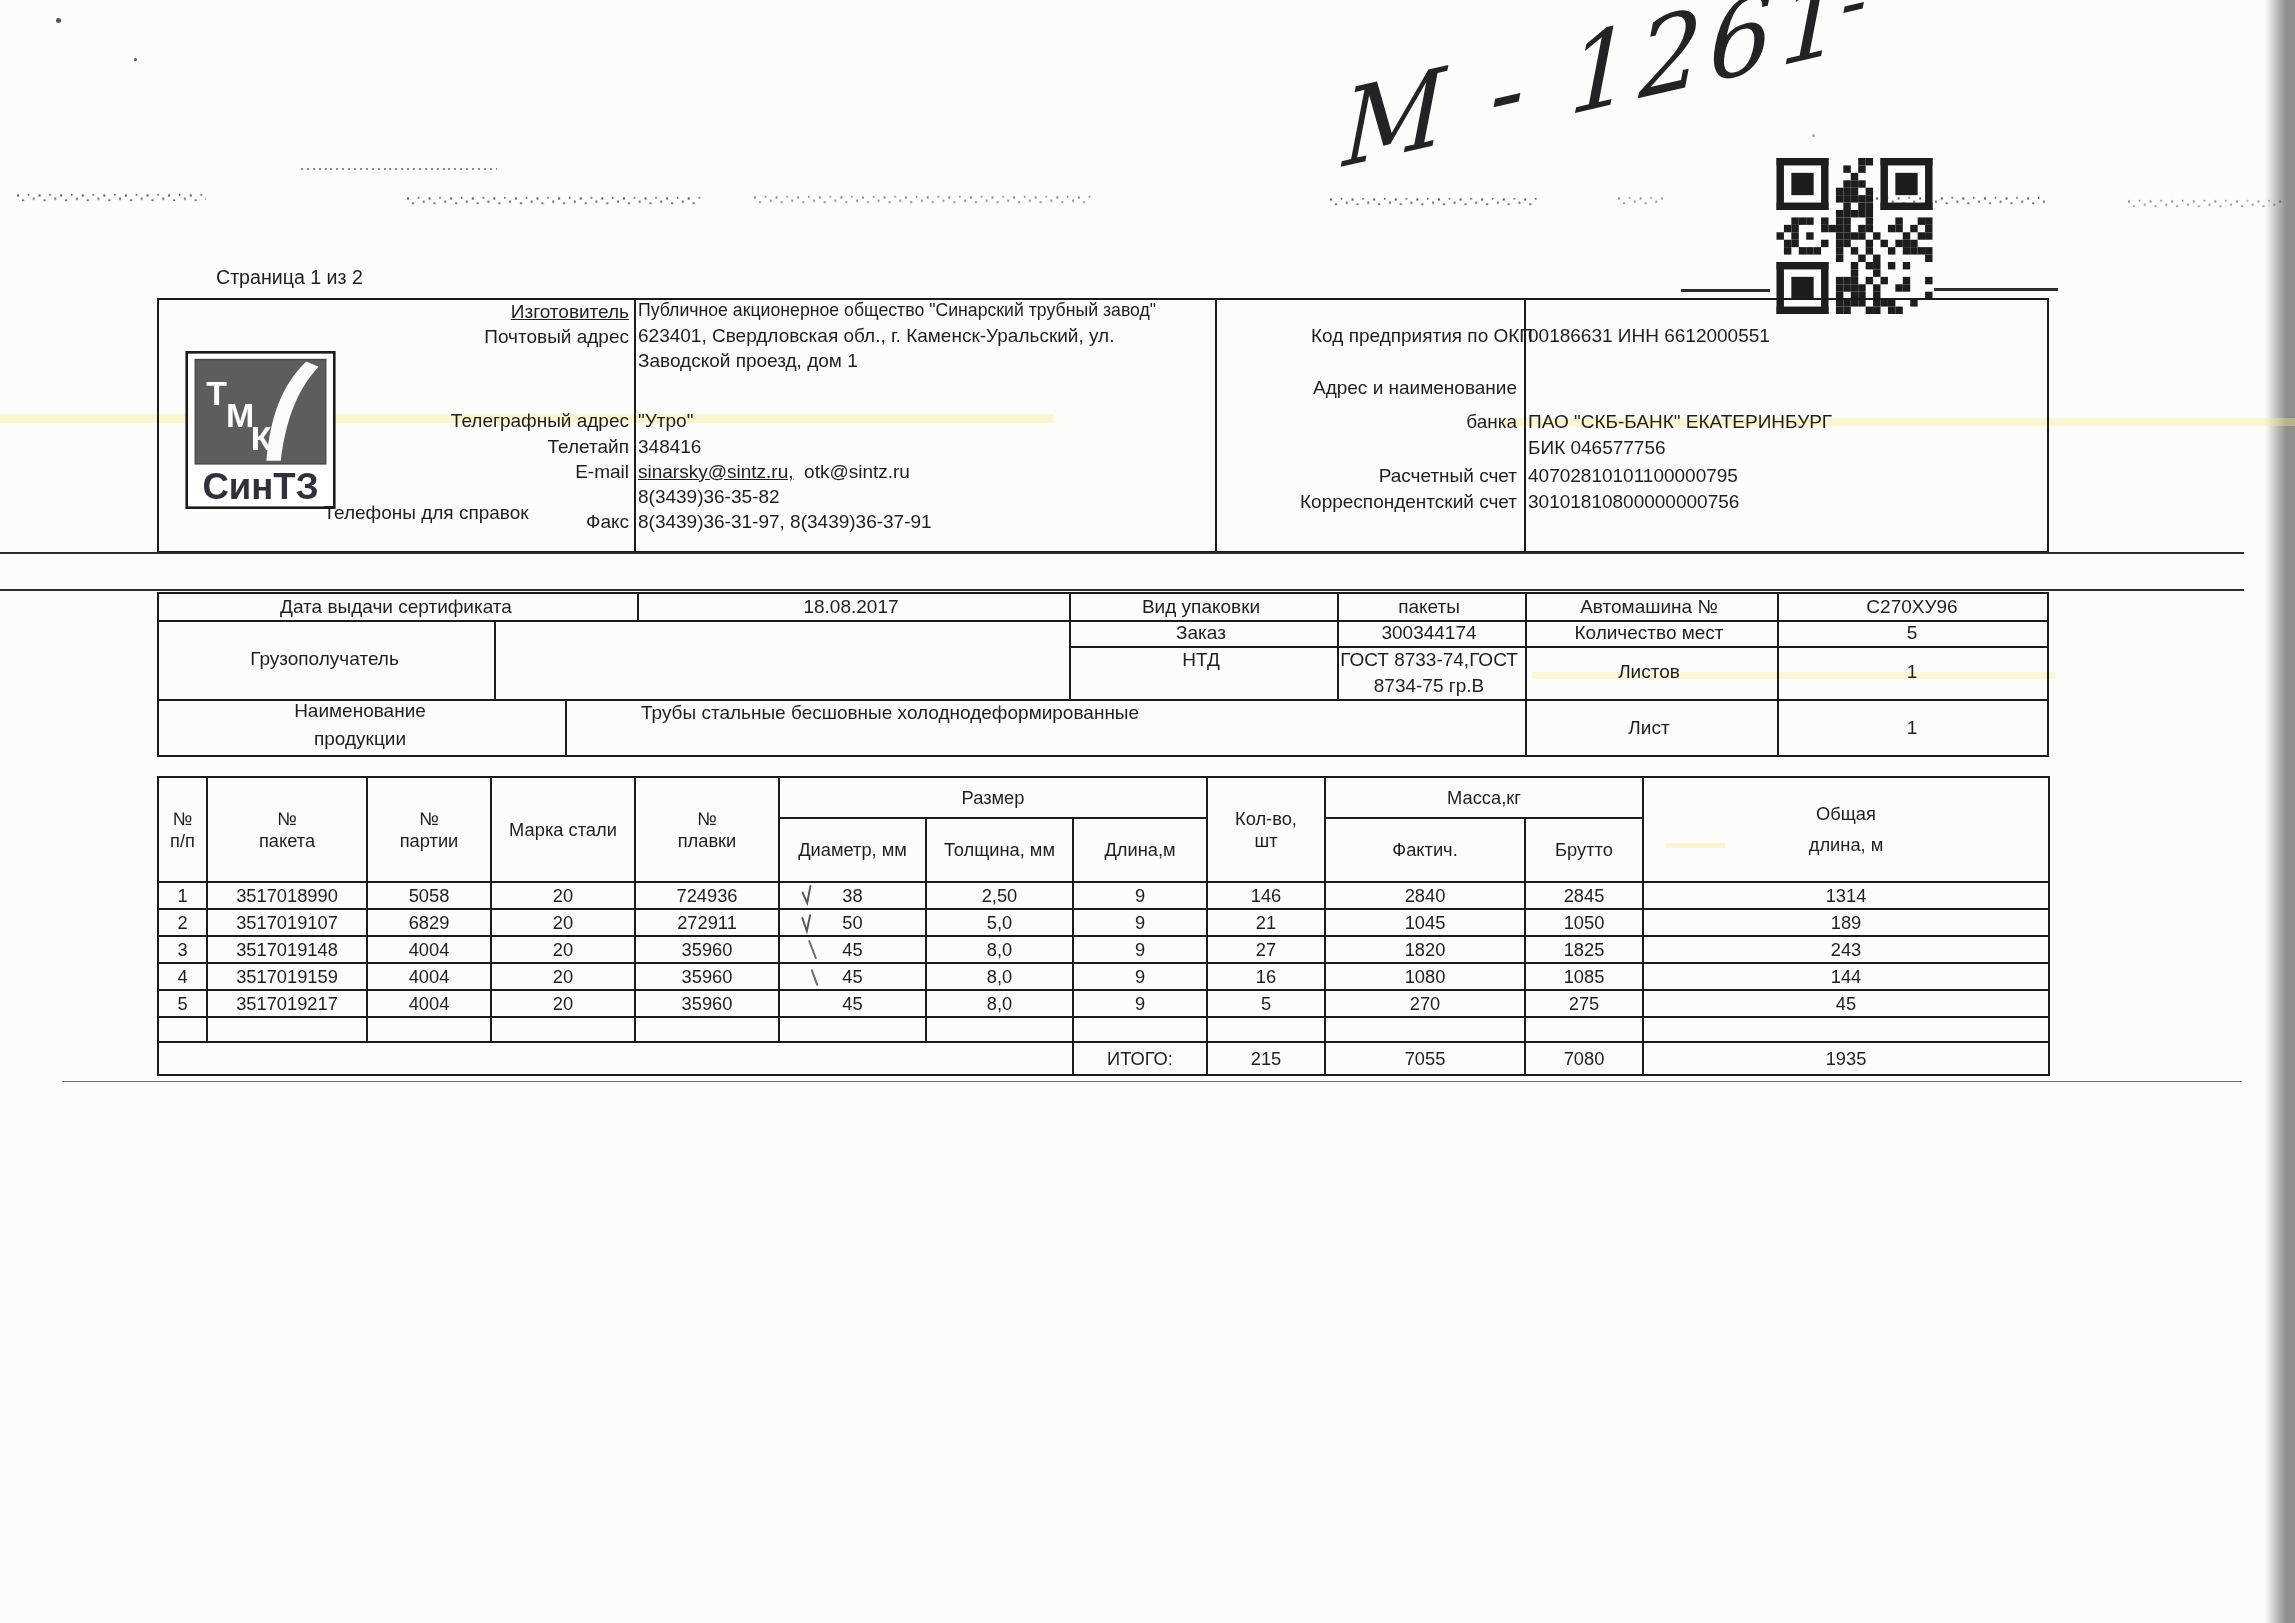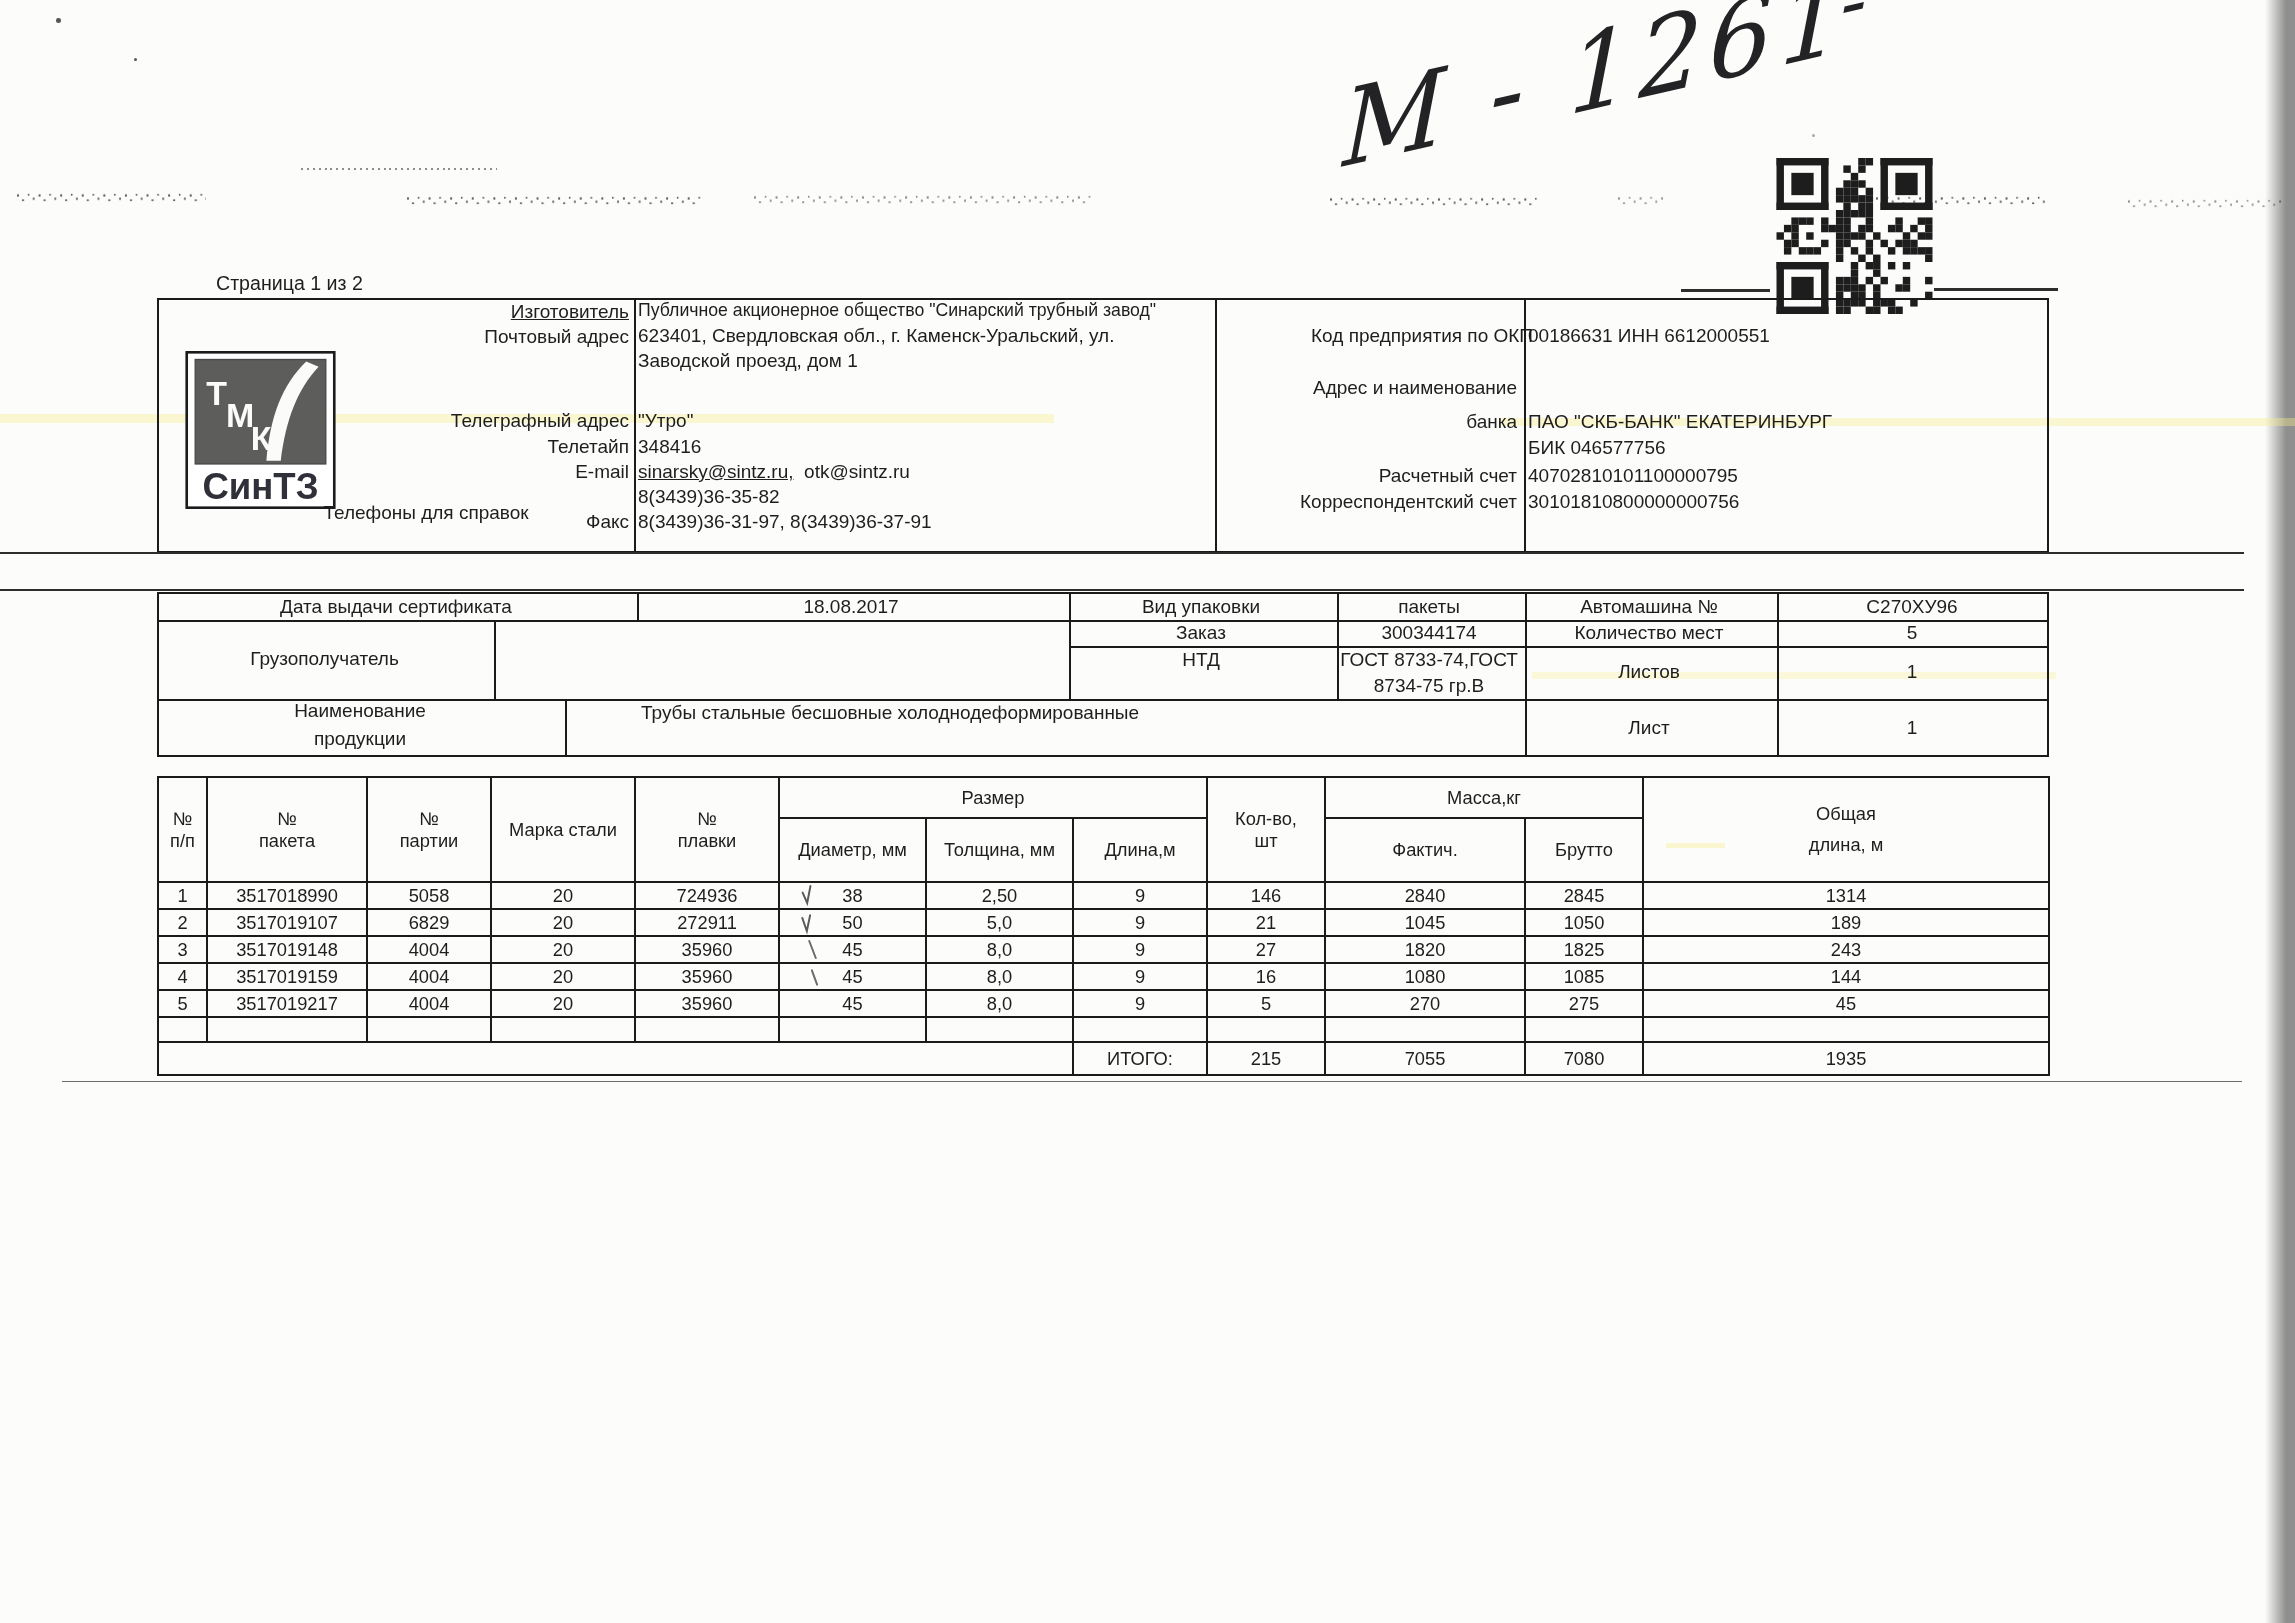--- a/index.html
+++ b/index.html
@@ -206,21 +206,21 @@
         <rect x="198" y="209" width="11" height="11" fill="#1d1d1d"></rect>
         <rect x="88" y="220" width="11" height="11" fill="#1d1d1d"></rect>
         <rect x="99" y="220" width="11" height="11" fill="#1d1d1d"></rect>
         <rect x="132" y="220" width="11" height="11" fill="#1d1d1d"></rect>
         <rect x="143" y="220" width="11" height="11" fill="#1d1d1d"></rect>
         <rect x="165" y="220" width="11" height="11" fill="#1d1d1d"></rect>
         <rect x="176" y="220" width="11" height="11" fill="#1d1d1d"></rect>
       </svg>
   </div>
 
-  <div class="t" style="left:216px;top:272px;font-size:19.6px;">Страница 1 из 2</div>
+  <div class="t" style="left:216px;top:266px;font-size:19.6px;">Страница 1 из 2</div>
 
   <div class="box" style="left:157px;top:298px;width:1892px;height:255px;">
     <div class="vline" style="left:475px;top:0;width:2px;height:251px;"></div>
     <div class="vline" style="left:1056px;top:0;width:2px;height:251px;"></div>
     <div class="vline" style="left:1365px;top:0;width:2px;height:251px;"></div>
   </div>
 
   <div style="position:absolute;left:185px;top:351px;">
     <svg width="151" height="158" viewBox="0 0 230 242" xmlns="http://www.w3.org/2000/svg">
       <rect x="2" y="2" width="226" height="238" fill="#ffffff" stroke="#1b1b1b" stroke-width="4"></rect>

